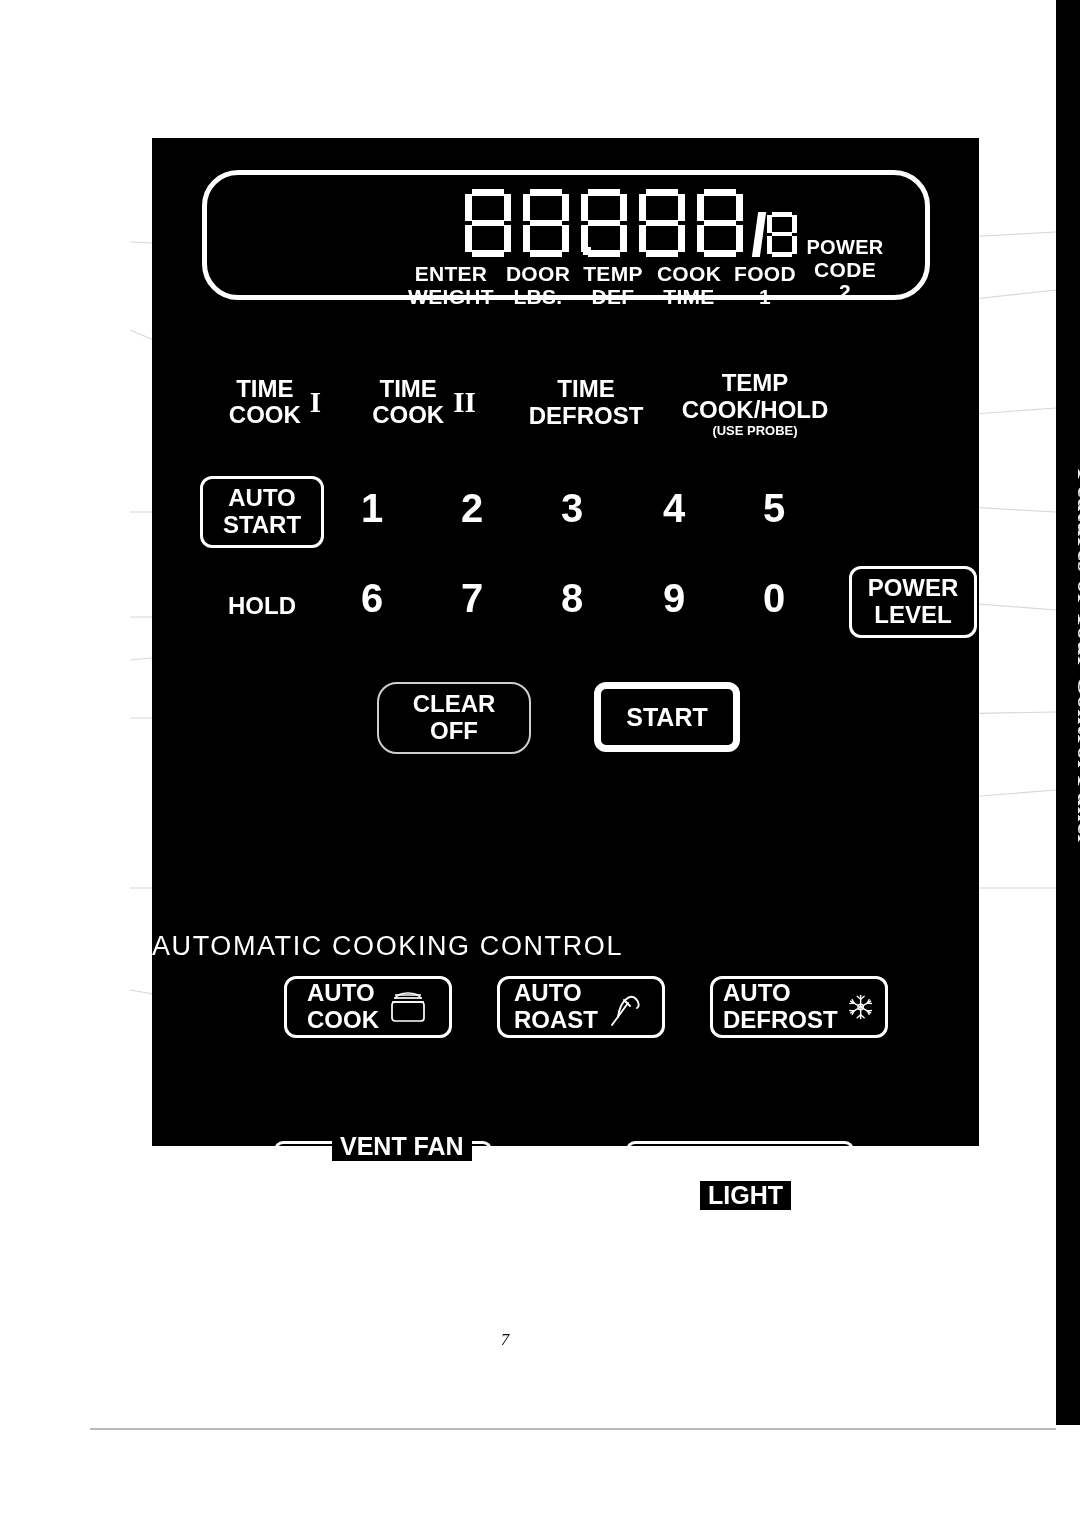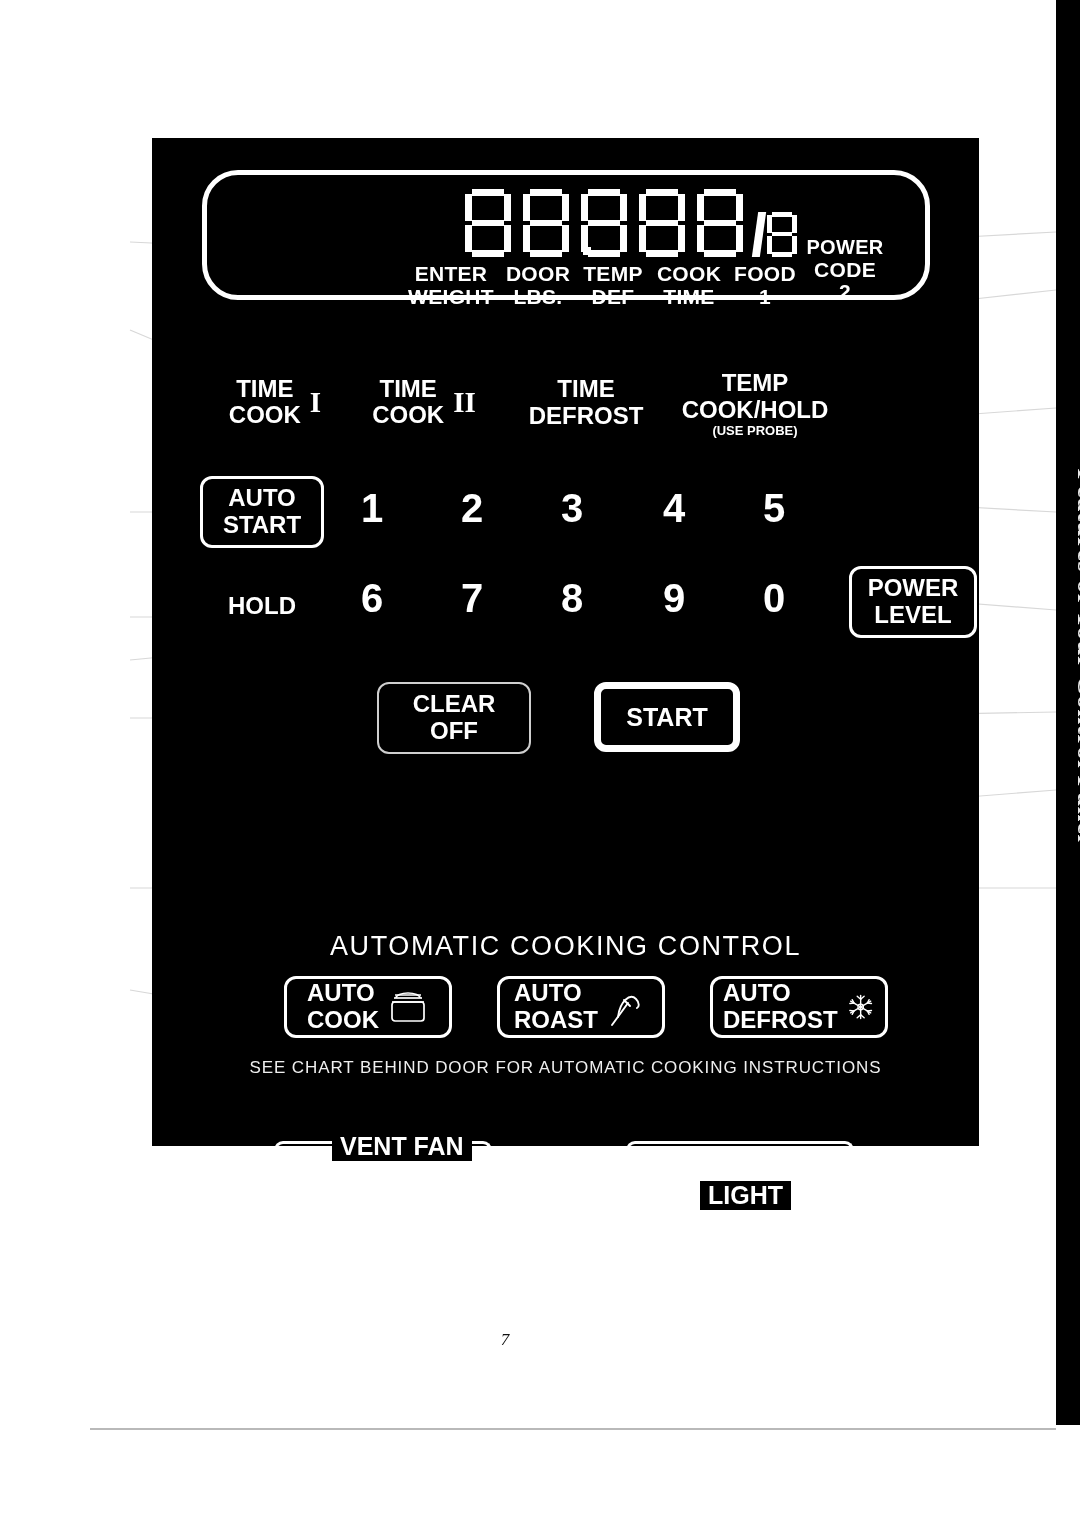--- a/index.html
+++ b/index.html
@@ -60,26 +60,26 @@
 
   
   .key{position:absolute;color:#fff;font-size:40px;font-weight:bold;text-align:center;width:60px;
        font-family:"Liberation Sans",sans-serif;}
 
   .boxbtn{position:absolute;box-sizing:border-box;color:#fff;text-align:center;
     display:flex;align-items:center;justify-content:center;line-height:1.12;font-weight:bold;
     font-family:"Liberation Sans Narrow","Liberation Sans",sans-serif;}
   .boxbtn.thin{border:3px solid #fff;border-radius:12px;}
   .boxbtn.thick{border:7px solid #fff;border-radius:12px;}
-  .boxbtn.hair{border:2px solid #cfcfcf;border-radius:12px;}
+  .boxbtn.hair{border:2px solid #cfcfcf;border-radius:20px;}
   .plain{position:absolute;color:#fff;text-align:center;font-weight:bold;line-height:1.12;
     font-family:"Liberation Sans Narrow","Liberation Sans",sans-serif;}
 
   
-  #acc-title{position:absolute;left:0;width:827px;top:793px;text-align:center;color:#fff;
+  #acc-title{position:absolute;left:0;width:827px;top:793px;color:#fff;
     font-size:27px;letter-spacing:1.6px;font-family:"Liberation Sans",sans-serif;}
   .autobtn{position:absolute;box-sizing:border-box;border:3px solid #fff;border-radius:12px;
     display:flex;align-items:center;justify-content:center;gap:8px;padding:0 10px;}
   .autobtn .txt{color:#fff;font-size:24px;font-weight:bold;line-height:1.12;text-align:left;
     font-family:"Liberation Sans Narrow","Liberation Sans",sans-serif;}
   #acc-note{position:absolute;left:0;width:827px;top:920px;text-align:center;color:#efefef;
     font-size:17px;letter-spacing:.9px;font-family:"Liberation Sans",sans-serif;}
 
   
   .grp-label{position:absolute;color:#fff;font-size:25px;font-weight:bold;
@@ -338,21 +338,20 @@
           <line x1="27.6" y1="24" x2="30" y2="28.5"></line>
         <line x1="10.4" y1="24" x2="5" y2="23.5"></line>
           <line x1="10.4" y1="24" x2="8" y2="28.5"></line>
         <line x1="27.6" y1="14" x2="33" y2="14.5"></line>
           <line x1="27.6" y1="14" x2="30" y2="9.5"></line>
       </g>
       <circle cx="19" cy="19" r="3.6" fill="none" stroke="#fff" stroke-width="1.6"></circle>
     </svg>
   </div>
 
-  <div id="acc-note">SEE CHART BEHIND DOOR FOR AUTOMATIC COOKING INSTRUCTIONS</div>
 
   <div class="bracket" style="left:122px;top:1003px;width:218px"></div>
   <div class="grp-label" style="left:180px;top:994px">VENT FAN</div>
   <div class="opt" style="left:122px;top:1044px;width:52px">HI</div>
   <div class="opt" style="left:200px;top:1044px;width:52px">LO</div>
   <div class="opt" style="left:278px;top:1044px;width:62px">OFF</div>
 
   <div class="bracket" style="left:474px;top:1003px;width:228px"></div>
   <div class="grp-label" style="left:548px;top:1043px">LIGHT</div>
   <div class="opt" style="left:474px;top:1044px;width:58px">ON</div>

